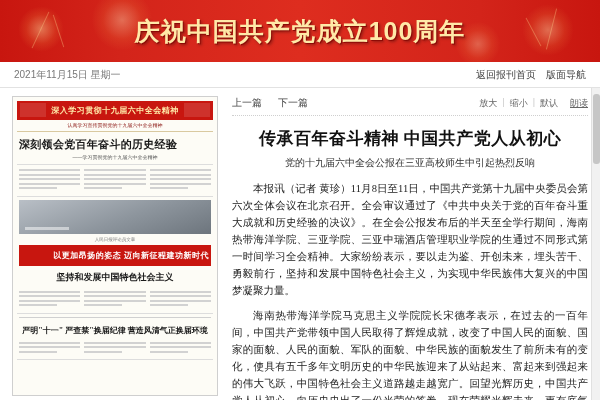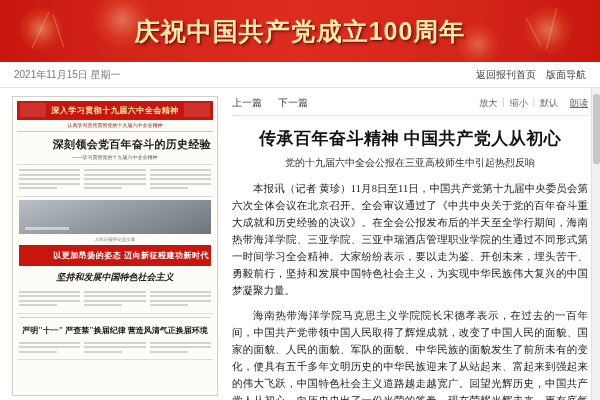--- a/index.html
+++ b/index.html
@@ -105,21 +105,21 @@
   .p-masthead .mh-right { right: 3px; }
 
   .p-subline {
     text-align: center;
     font-size: 5px;
     color: #8a1410;
     padding: 2px 0 3px 0;
     border-bottom: 1px solid #d9c9a0;
   }
   .p-headline {
-    text-align: right;
+    text-align: left;
     font-size: 11px;
     font-weight: bold;
     color: #1a1a1a;
     padding: 5px 2px 2px 2px;
     letter-spacing: 0.3px;
     font-family: "Liberation Serif", serif;
   }
   .p-subhead {
     text-align: center;
     font-size: 5px;
@@ -168,21 +168,20 @@
     margin: 0 2px;
     letter-spacing: 0.5px;
   }
   .p-sechead {
     text-align: center;
     font-size: 9px;
     font-weight: bold;
     color: #1a1a1a;
     padding: 5px 2px 3px 2px;
     font-family: "Liberation Serif", serif;
-    font-style: italic;
   }
   .p-divider {
     height: 1px; background: #d0d0d0; margin: 3px 2px;
   }
   .p-bottomhead {
     text-align: center;
     font-size: 8px;
     font-weight: bold;
     color: #1a1a1a;
     padding: 4px 2px 2px 2px;

